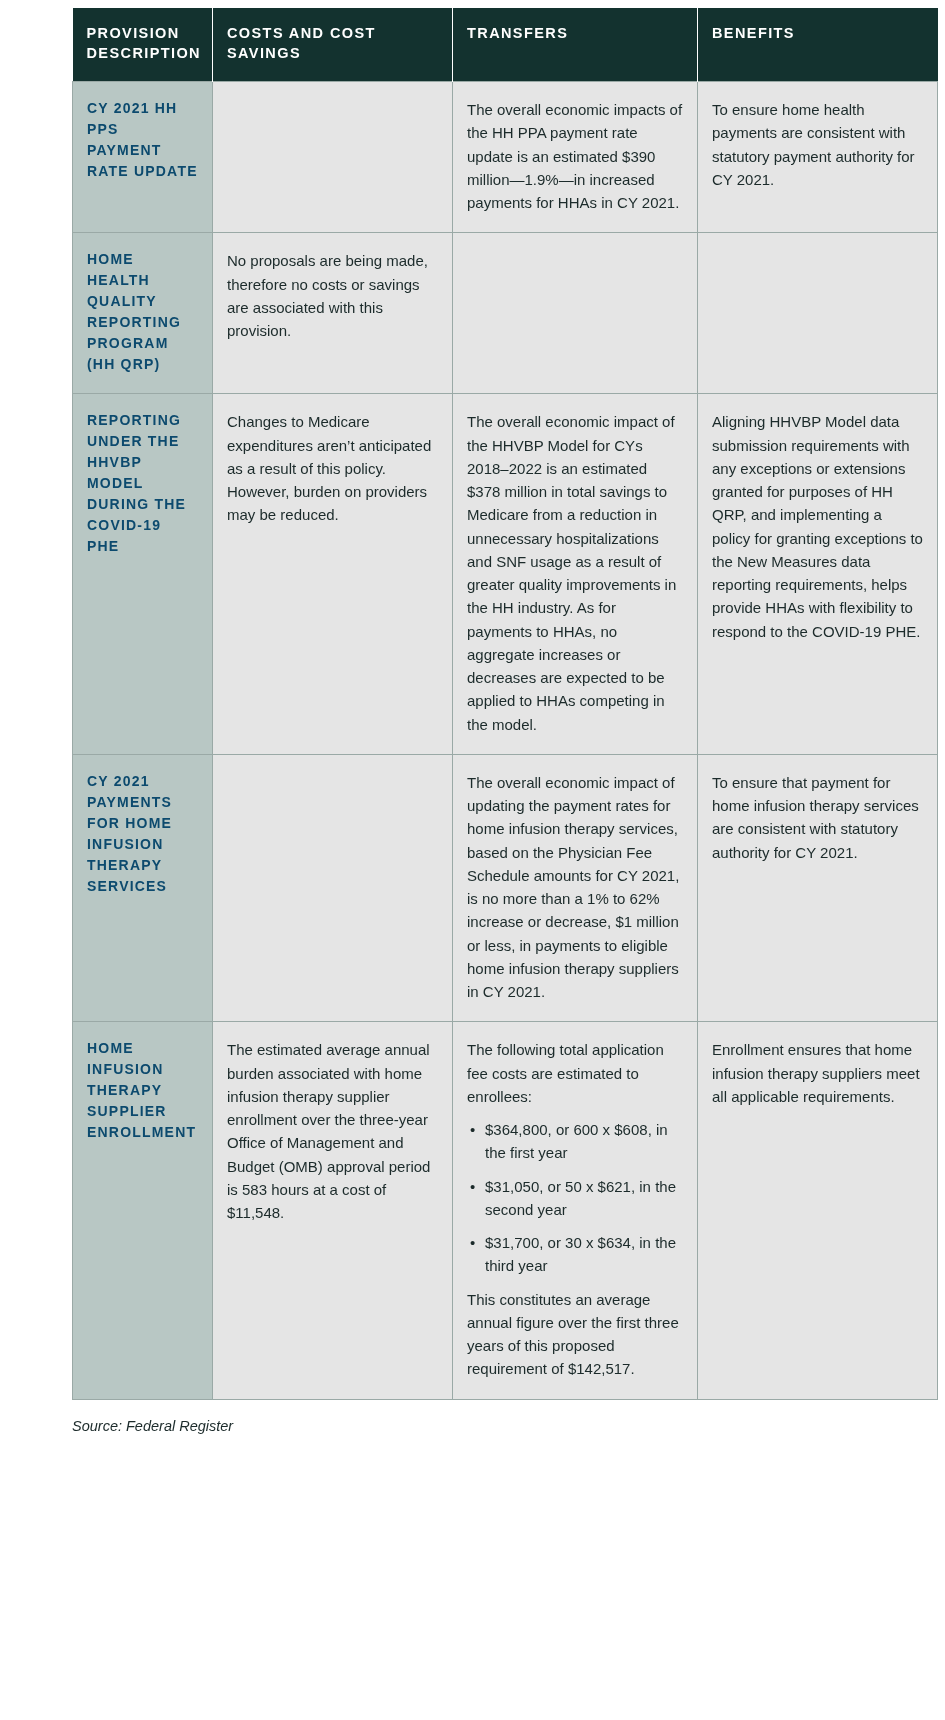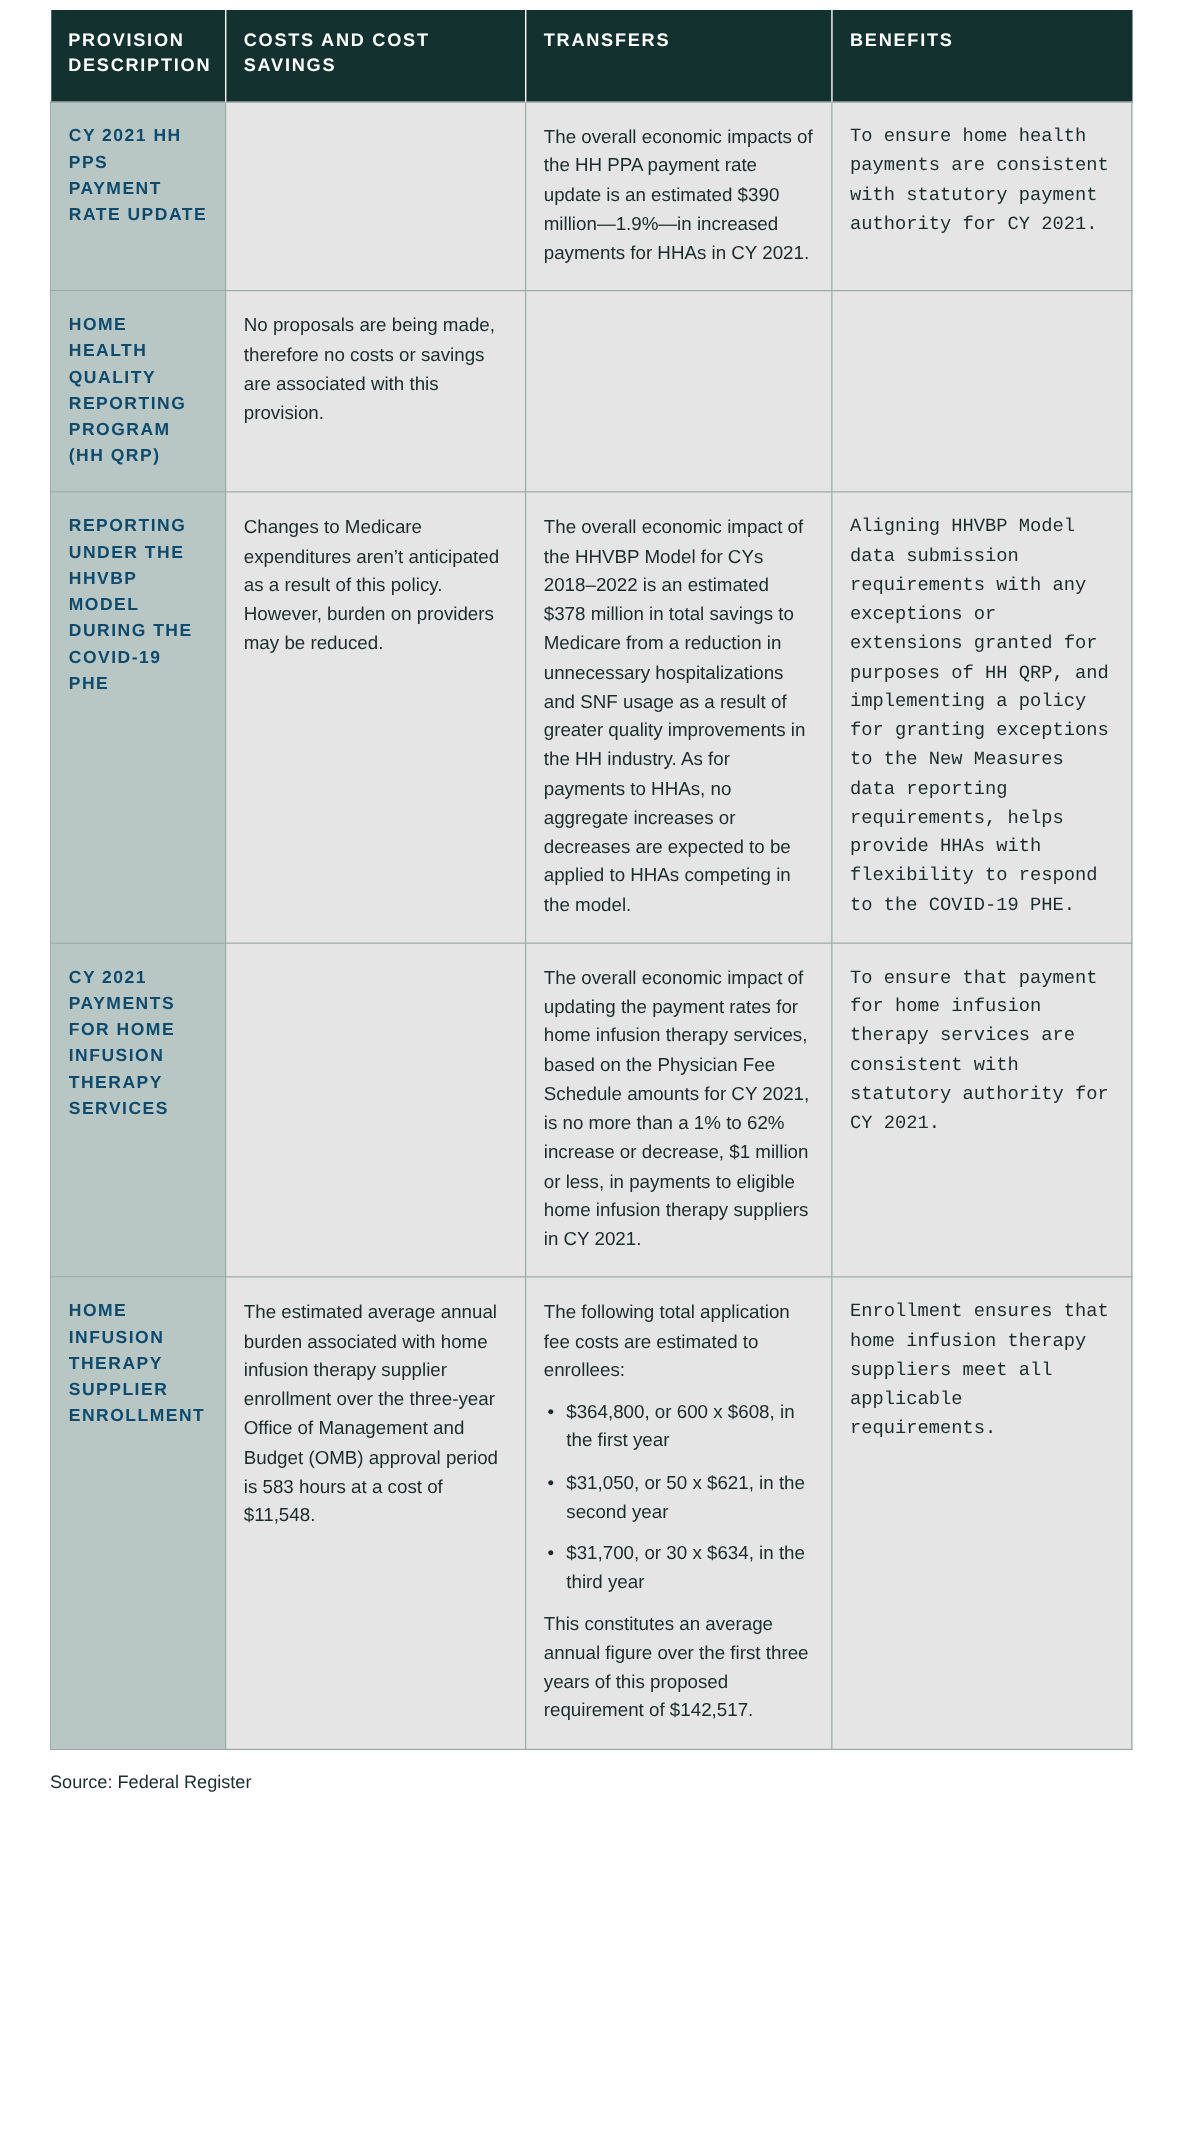--- a/index.html
+++ b/index.html
@@ -10,20 +10,21 @@
   body {
     width: 945px;
     min-height: 1720px;
     font-family: "Liberation Sans", sans-serif;
     color: #1c2b2b;
   }
   .wrap {
     width: 873px;
     box-sizing: border-box;
     padding: 0 0 0 0;
+    margin-left: 32px;
   }
   table.impact {
     border-collapse: collapse;
     table-layout: fixed;
     width: 865px;
     margin: 0 40px;
   }
   table.impact col.c0 { width: 140px; }
   table.impact col.c1 { width: 240px; }
   table.impact col.c2 { width: 245px; }
@@ -56,21 +57,21 @@
   tbody td.provision {
     background: #b8c7c4;
     font-weight: bold;
     font-size: 14px;
     letter-spacing: 1.2px;
     line-height: 1.5;
     text-transform: uppercase;
     color: #0c4a6e;
   }
   tbody tr td:first-child { border-left: 1px solid #9aa9a6; }
-  tbody tr td:last-child { border-right: 1px solid #9aa9a6; font-family: Liberation Mono, monospace; }
+  tbody tr td:last-child { border-right: 1px solid #9aa9a6; }
 
   td p { margin: 0 0 10px 0; }
   td p:last-child { margin-bottom: 0; }
 
   ul.bullets {
     margin: 0 0 10px 0;
     padding: 0 0 0 18px;
     list-style: none;
   }
   ul.bullets li {
@@ -83,20 +84,21 @@
     content: "\2022";
     position: absolute;
     left: -15px;
     top: 0;
     color: #1c2b2b;
   }
 
   .source {
     margin: 18px 40px 0 40px;
     font-size: 14.5px;
+    font-style: italic;
     color: #1c2b2b;
   }
   .bottom-space { height: 40px; }
   .top-space { height: 8px; }
 </style>
 </head>
 <body>
 
 <div class="wrap">
   <div class="top-space"></div>

